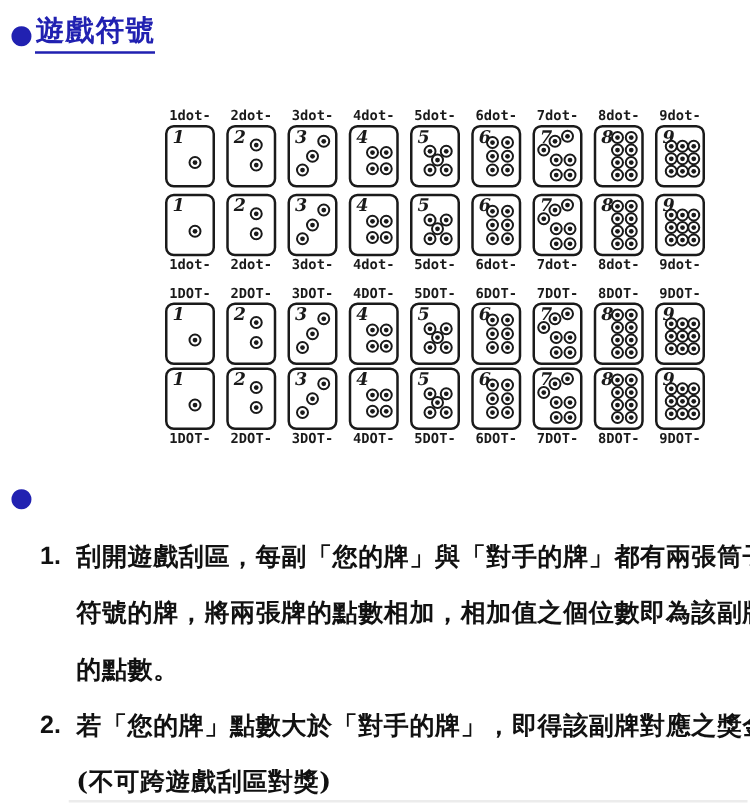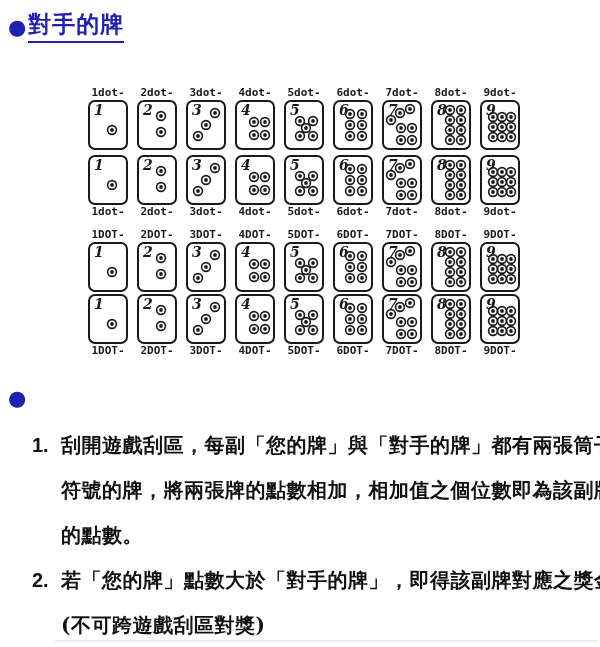--- a/index.html
+++ b/index.html
@@ -11,21 +11,21 @@
   .section-header{
     position:absolute;left:8px;margin:0;display:flex;align-items:center;
     font-size:23px;font-weight:bold;color:#2121b1;letter-spacing:1px;
   }
   #header-symbols{top:9px;}
   #header-rules{top:387px;}
   .bullet{font-size:21px;line-height:1;margin-right:1px;}
   .header-text{border-bottom:2px solid #2121b1;padding-bottom:1px;}
   
   .symbol-rows{position:absolute;left:88px;top:86px;}
-  .sym-row{display:flex;gap:9px;}
+  .sym-row{display:flex;gap:9px;margin-left:44px;}
   .sym-row:nth-child(2){margin-top:5px;}
   .sym-row:nth-child(3){margin-top:9px;}
   .sym-row:nth-child(4){margin-top:2px;}
   .sym-col{width:40px;display:flex;flex-direction:column;align-items:center;}
   .tile-label{
     font-family:"DejaVu Sans Mono","Liberation Mono",monospace;
     font-size:11px;font-weight:bold;height:14px;line-height:14px;color:#1a1a1a;
     white-space:nowrap;
   }
   .tile-card{
@@ -52,21 +52,21 @@
   
   .bottom-faint-line{position:absolute;left:55px;top:640px;width:543px;height:2px;background:#ececec;}
 </style>
 </head>
 <body>
 
 <div class="page">
 
   <h2 class="section-header" id="header-symbols">
     <span class="bullet">●</span>
-    <span class="header-text">對手的牌</span>
+    <span class="header-text">遊戲符號</span>
   </h2>
 
   <div class="symbol-rows" id="symbol-rows">
       <div class="sym-row">
         <div class="sym-col">
           <div class="tile-label">1dot-</div>
           <div class="tile-card">
             <span class="tile-num">1</span>
             <svg viewBox="0 0 36 46" class="tile-dots">
               <circle cx="22" cy="28" r="4.4" fill="#ffffff" stroke="#1a1a1a" stroke-width="1.6"></circle>

